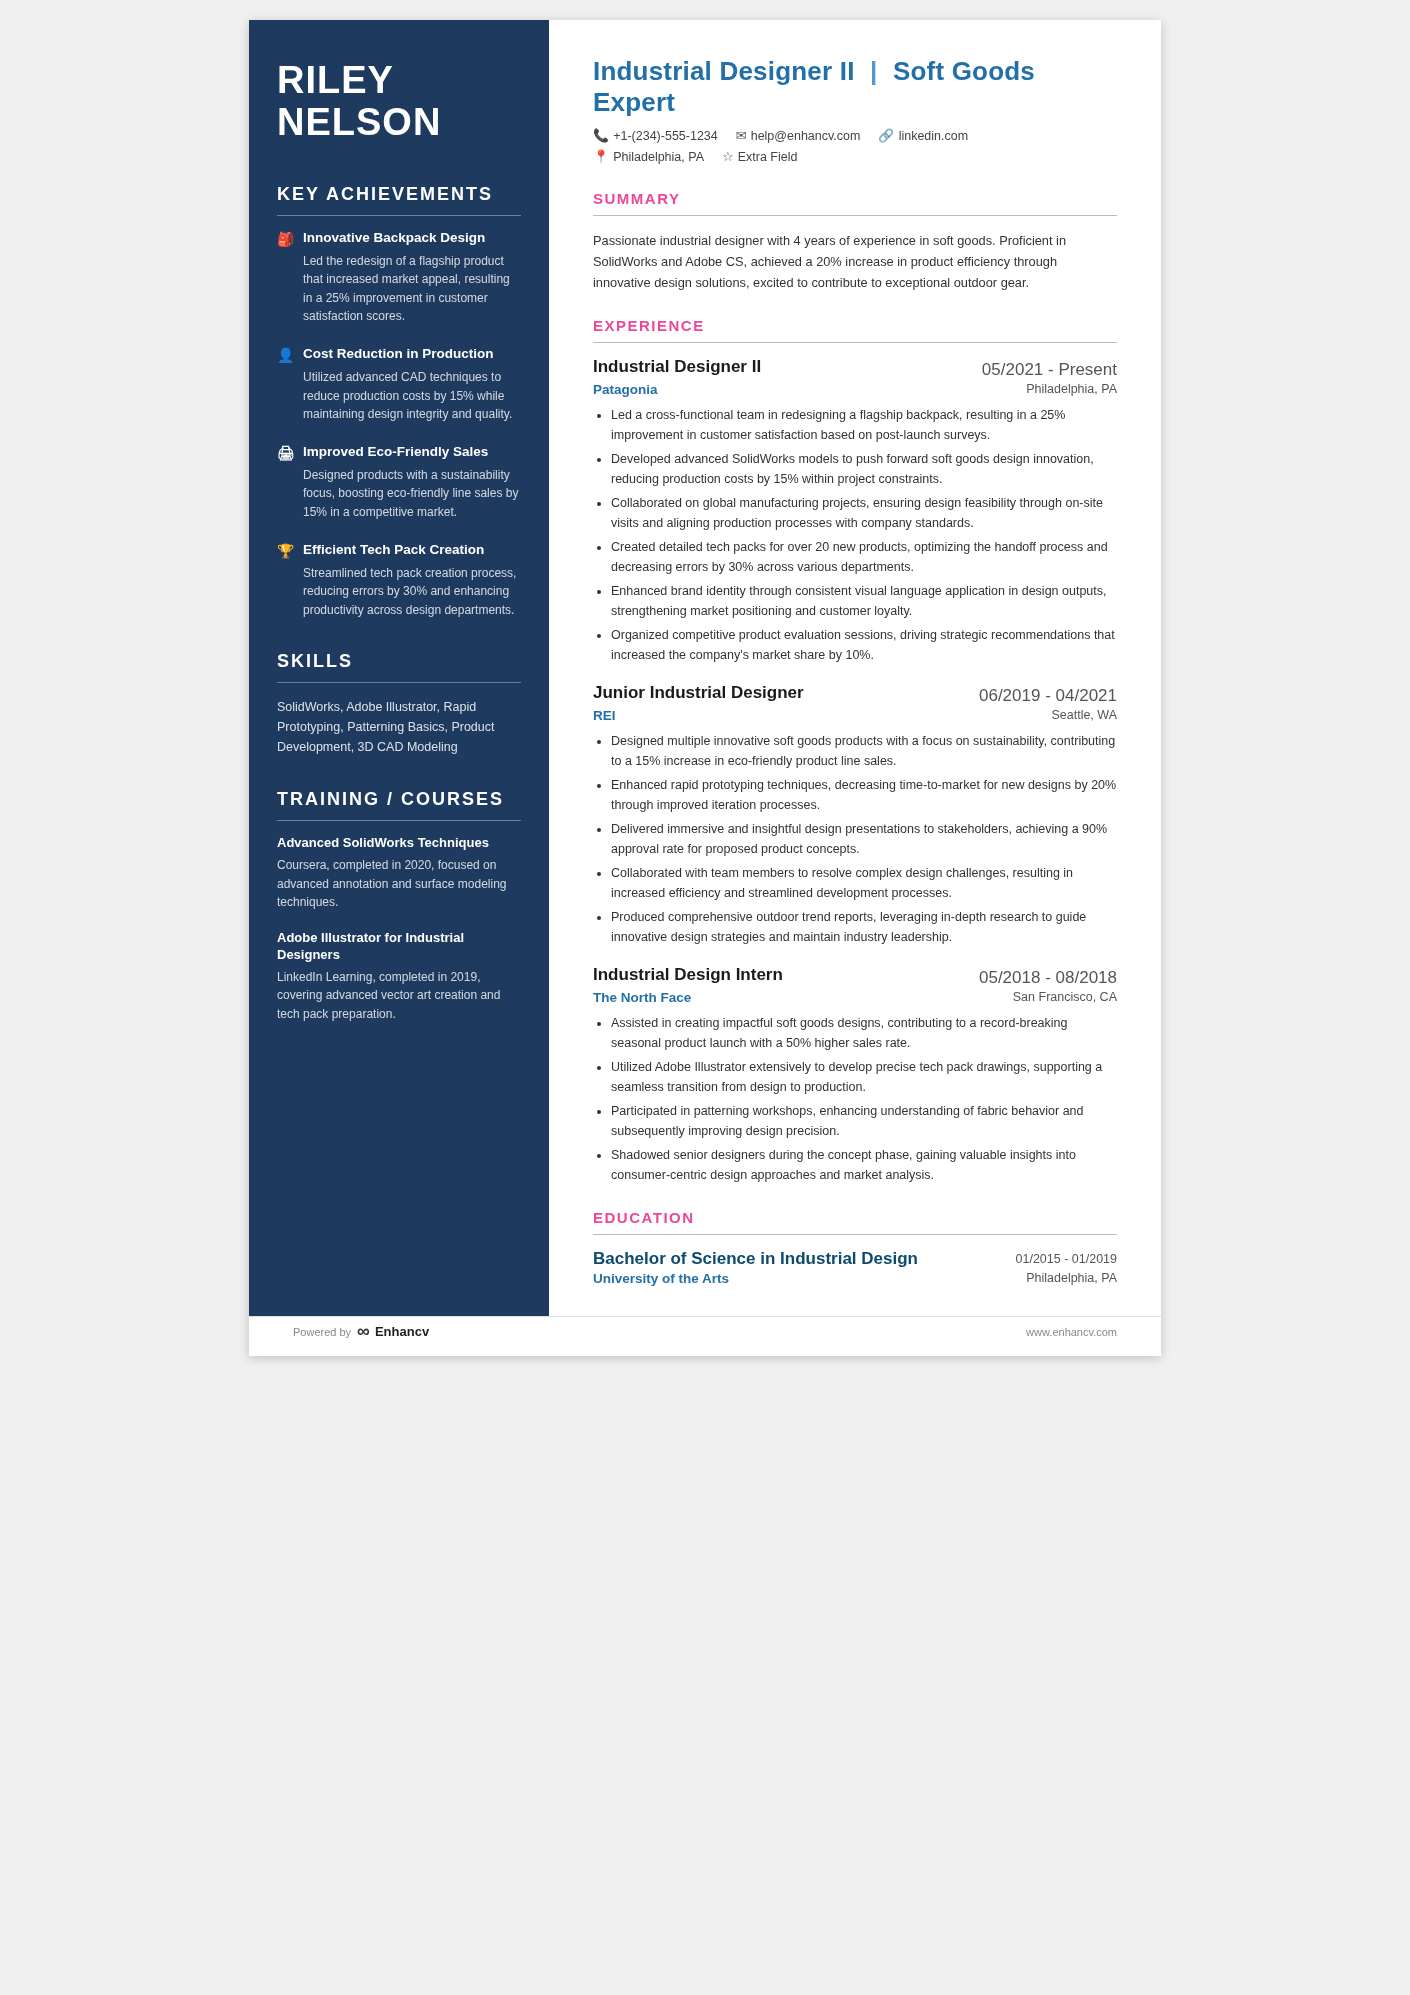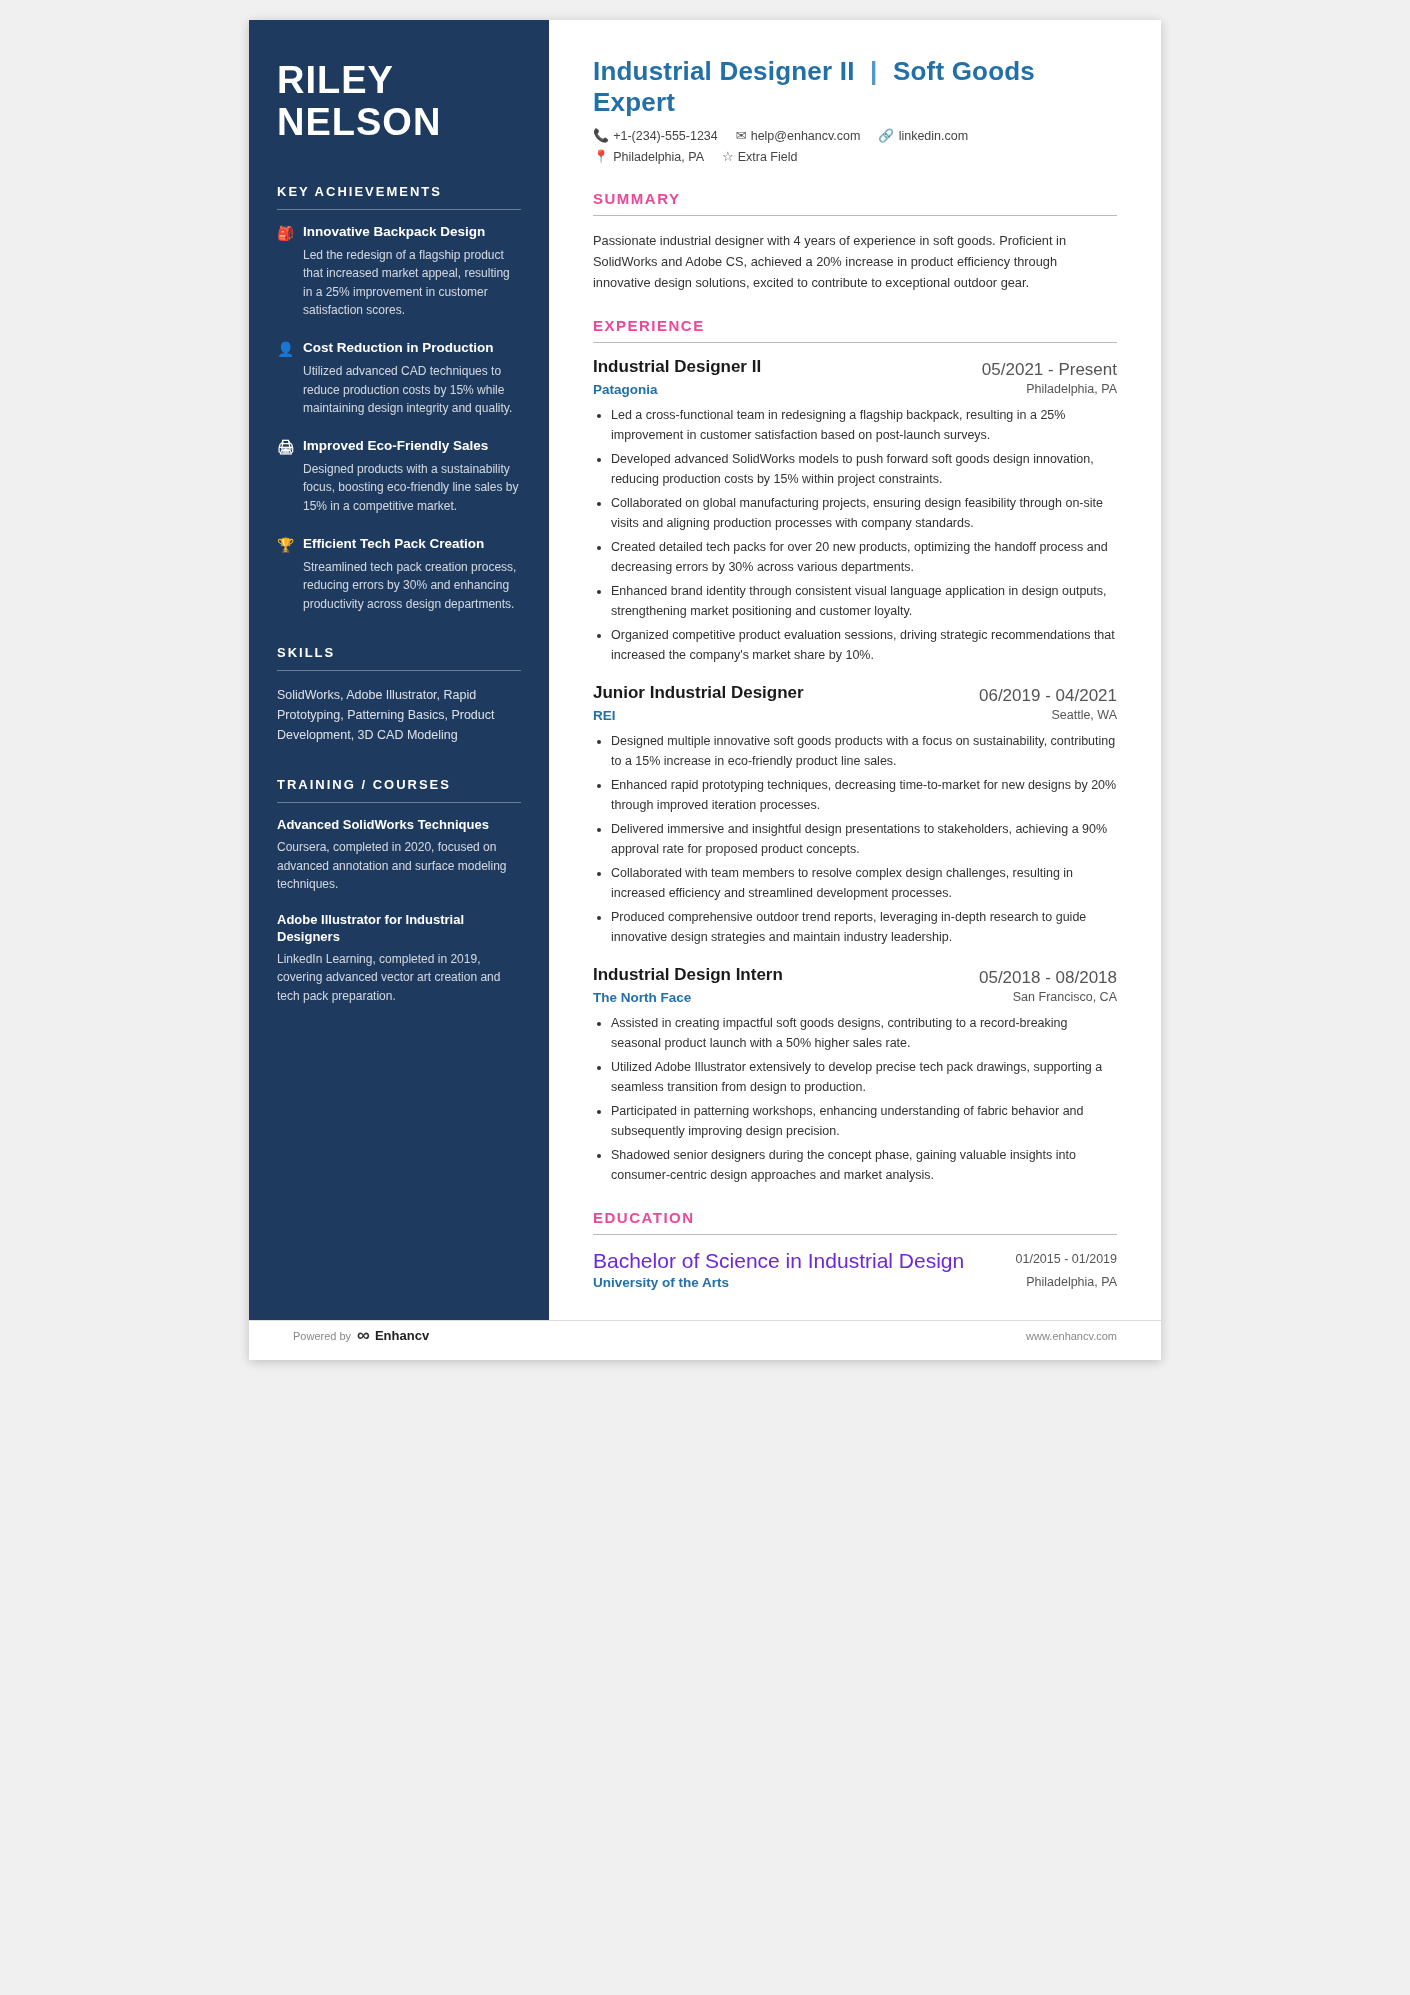--- a/index.html
+++ b/index.html
@@ -20,21 +20,21 @@
     }
     .sidebar-name {
       font-size: 38px;
       font-weight: 900;
       line-height: 1.1;
       color: #fff;
       letter-spacing: 1px;
       margin-bottom: 40px;
     }
     .sidebar-section-title {
-      font-size: 13px;
+      font-size: 18px;
       font-weight: 700;
       letter-spacing: 2px;
       color: #fff;
       text-transform: uppercase;
       margin-bottom: 10px;
       margin-top: 32px;
     }
     .sidebar-divider {
       border: none;
       border-top: 1.5px solid rgba(255,255,255,0.35);
@@ -186,23 +186,23 @@
       line-height: 1.6;
       margin-bottom: 4px;
     }
     .edu-header {
       display: flex;
       justify-content: space-between;
       align-items: flex-start;
       margin-bottom: 2px;
     }
     .edu-title {
-      font-size: 21px;
-      font-weight: 400;
-      color: #6d28d9;
+      font-size: 17px;
+      font-weight: 700;
+      color: #0c4a6e;
     }
     .edu-dates {
       font-size: 12.5px;
       color: #555;
       white-space: nowrap;
       margin-top: 3px;
     }
     .edu-school-row {
       display: flex;
       justify-content: space-between;

